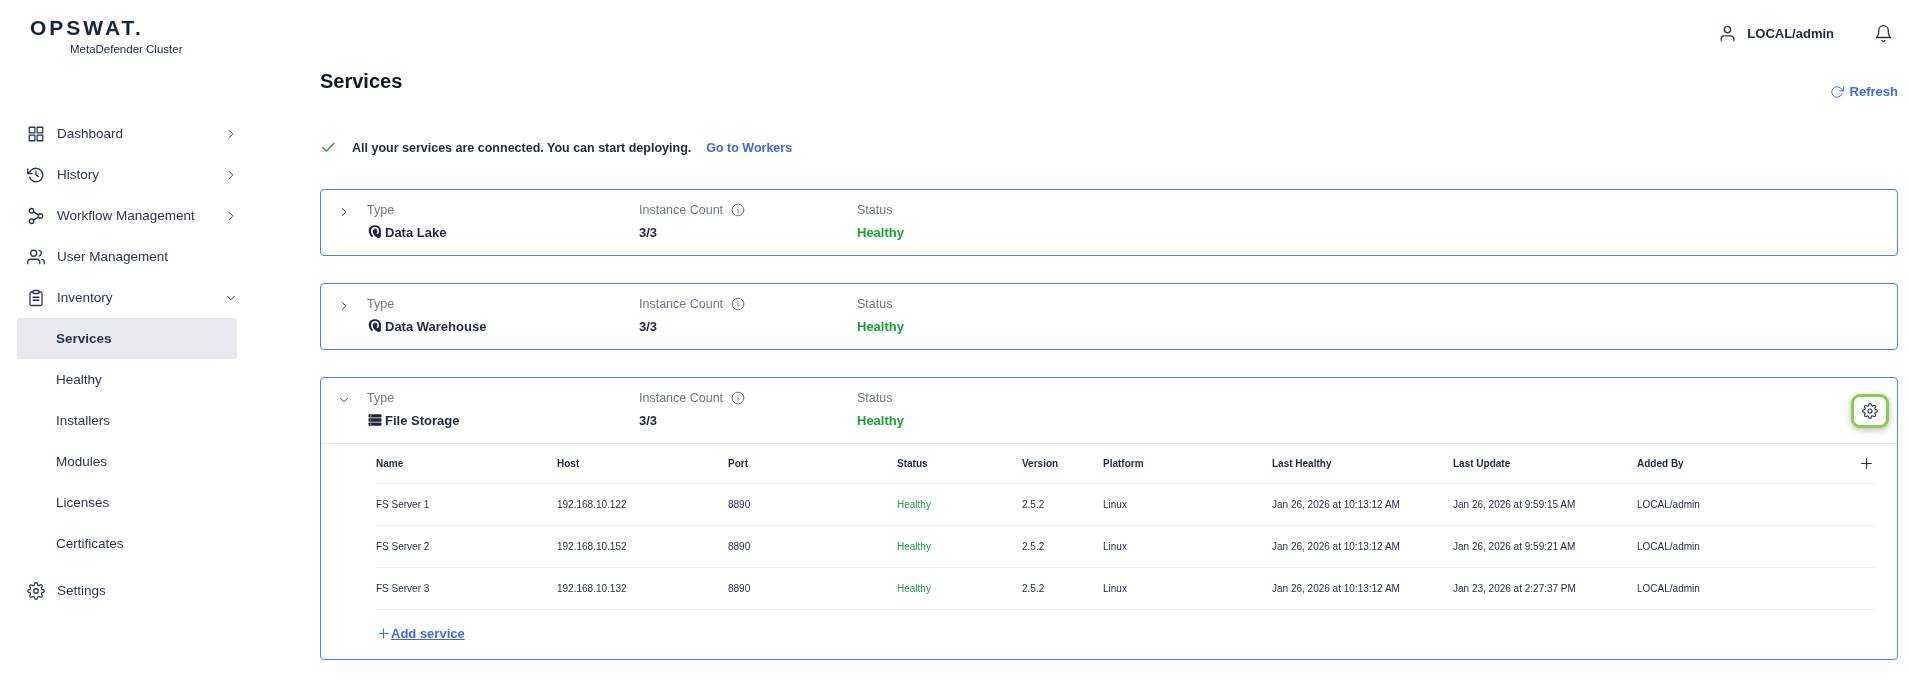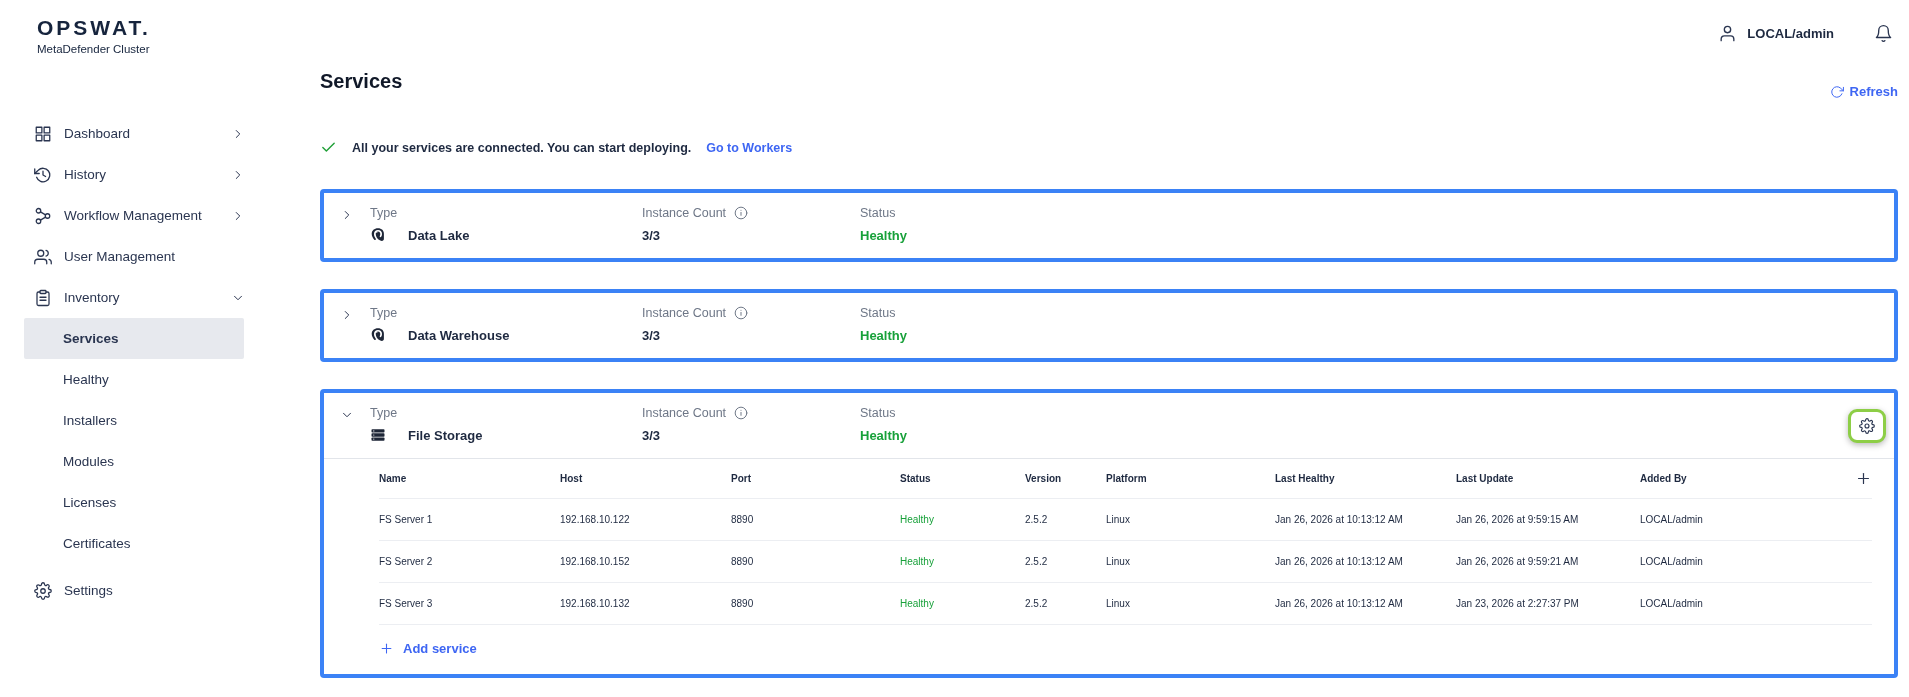--- a/index.html
+++ b/index.html
@@ -9,24 +9,24 @@
     font-family:"Liberation Sans", sans-serif; color:#1E2940;
     position:relative;
   }
   svg { display:block; }
   .ico { stroke:#2A3550; fill:none; stroke-width:1.7; stroke-linecap:round; stroke-linejoin:round; }
   .ico-gray { stroke:#6E7787; }
   .ico-blue { stroke:#3E66F3; }
   .ico-green { stroke:#21A038; stroke-width:2; }
 
   
-  .sidebar { position:absolute; left:7px; top:0; width:256px; height:697px; background:#fff; }
+  .sidebar { position:absolute; left:0; top:0; width:256px; height:697px; background:#fff; }
   .logo-block { padding:16px 0 0 30px; cursor:pointer; }
   .logo-text { font-size:21px; font-weight:600; letter-spacing:3px; color:#16243D; }
-  .logo-sub { font-size:11.5px; color:#16243D; margin-top:3px; }
+  .logo-sub { font-size:11.5px; color:#16243D; margin-top:3px;margin-left:40px; }
   .nav { margin-top:58px; }
   .nav-item { display:flex; align-items:center; height:41px; padding:0 18px 0 27px;
               font-size:13.5px; color:#2A3550; cursor:pointer; }
   .nav-item .nicon { width:18px; height:18px; margin-right:12px; flex:none; }
   .nav-item .chev { margin-left:auto; }
   .nav-sub { display:flex; align-items:center; height:41px; margin-left:17px; width:220px;
              padding-left:39px; font-size:13.5px; color:#2A3550; cursor:pointer; border-radius:2px; }
   .nav-sub.active { background:#E7E9EE; font-weight:700; }
   .nav-gap { height:6px; }
 
@@ -40,46 +40,46 @@
   .page-head { display:flex; justify-content:space-between; align-items:flex-start; }
   .page-title { font-size:20px; font-weight:700; margin:0; color:#101828; }
   .refresh { display:flex; align-items:center; gap:6px; color:#3E66F3; font-size:13px;
              font-weight:700; margin-top:14px; cursor:pointer; }
 
   .banner { display:flex; align-items:center; gap:15px; margin-top:40px;
             font-size:12.5px; font-weight:700; color:#1E2940; }
   .banner-link { color:#3E66F3; cursor:pointer; font-weight:700; }
 
   
-  .card { border:4px solid #3b82f6; border-radius:4px; margin-top:27px; background:#fff; }
+  .card { border:1px solid #3b82f6; border-radius:4px; margin-top:27px; background:#fff; }
   .card:first-of-type { margin-top:33px; }
   .card-head { position:relative; display:flex; padding:13px 20px 15px 16px; }
   .chev-cell { width:30px; padding-top:2px; cursor:pointer; }
   .head-grid { display:grid; grid-template-columns:272px 218px 1fr; flex:1; row-gap:7px; }
   .h-label { font-size:12.5px; color:#6E7787; display:flex; align-items:center; gap:8px; }
   .h-value { font-size:13px; font-weight:700; display:flex; align-items:center; }
-  .type-value { gap:22px; }
+  .type-value { gap:2px; }
   .status-healthy { color:#18A13A; }
   .bordered-head { border-bottom:1px solid #E2E5EA; }
 
   .gear-btn { position:absolute; right:8px; top:16px; width:38px; height:34px;
               border:3px solid #8DCE46; border-radius:9px; background:#fff;
               display:flex; align-items:center; justify-content:center;
               box-shadow:0 2px 6px rgba(0,0,0,.28); cursor:pointer; }
 
   
   .svc-table { margin:0 22px 0 55px; }
   .t-row { display:grid;
            grid-template-columns:181px 171px 169px 125px 81px 169px 181px 184px 1fr 30px;
            align-items:center; height:42px; border-bottom:1px solid #ECEEF2; font-size:10px; }
   .t-head { height:40px; font-weight:700; }
   .t-green { color:#18A13A; }
   .plus-btn { cursor:pointer; justify-self:end; }
-  .add-service { display:flex; align-items:center; gap:9px; color:#3E66F3; font-weight:700;
-                 font-size:13px; padding:16px 0 18px 55px; cursor:pointer; width:fit-content; }
+  .add-service { display:flex; align-items:center; gap:0; color:#3E66F3; font-weight:700;
+                 font-size:13px; padding:16px 0 18px 55px; cursor:pointer; width:fit-content;text-decoration:underline; }
 </style>
 </head>
 <body>
 
 <aside class="sidebar">
   <div class="logo-block">
     <div class="logo-text">OPSWAT.</div>
     <div class="logo-sub">MetaDefender Cluster</div>
   </div>
 

